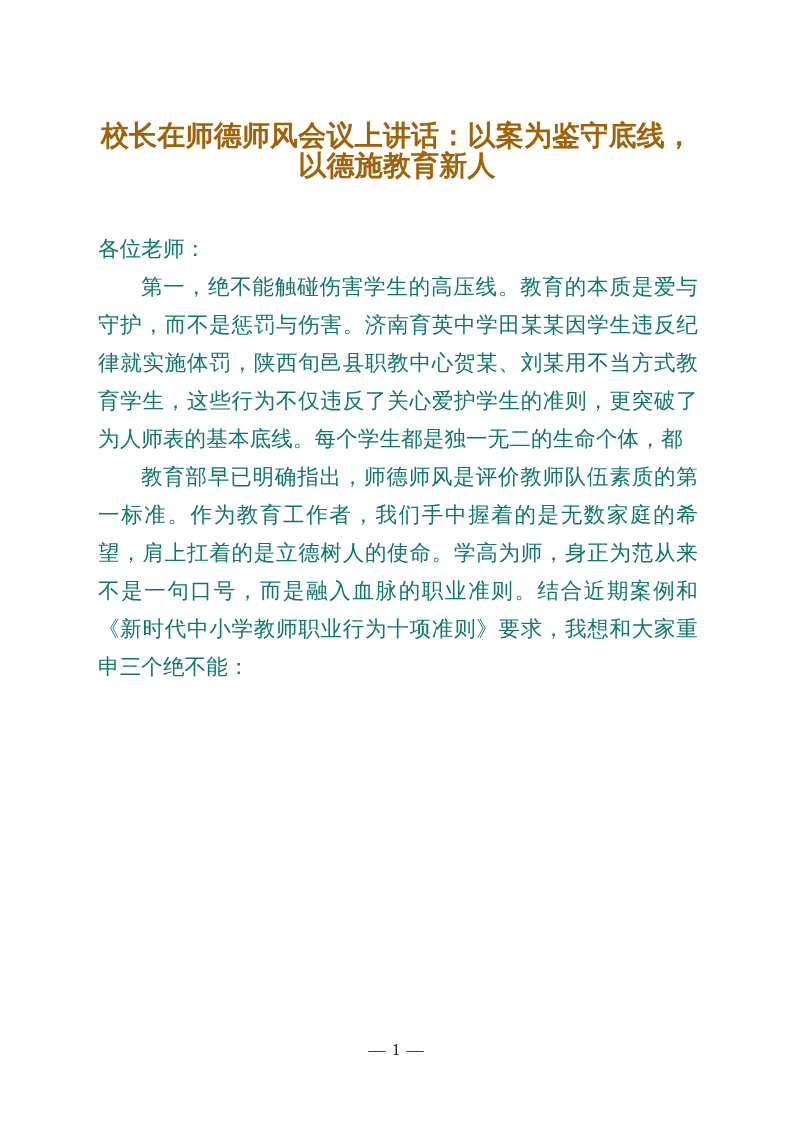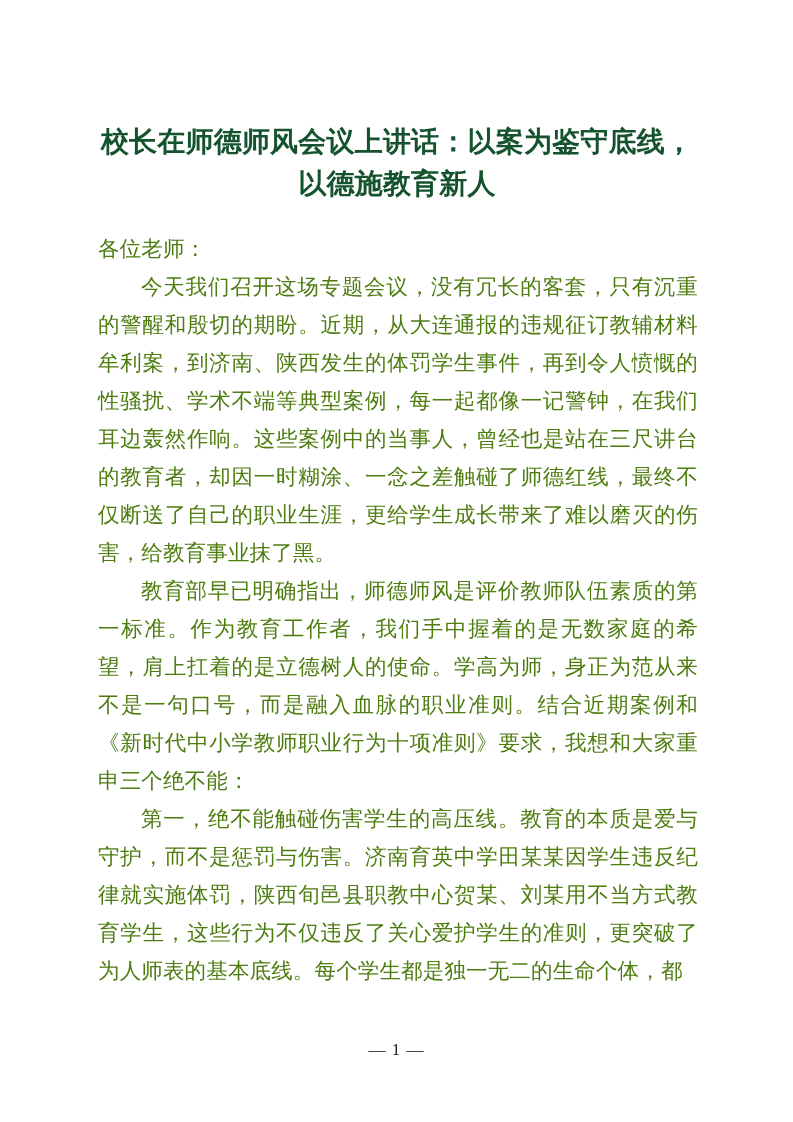--- a/index.html
+++ b/index.html
@@ -25,44 +25,44 @@
   
   .doc-title {
     position: absolute;
     left: 96px;
     top: 102px;
     width: 602px;
     text-align: center;
     font-family: "DejaVu Sans", "Liberation Sans", sans-serif;
     font-weight: bold;
     font-size: 28px;
-    line-height: 42px;
+    line-height: 30px;
     letter-spacing: 0.2px;
-    color: #14532d;
+    color: #a16207;
     word-break: break-all;
   }
 
   
   .body-block {
     position: absolute;
     left: 98px;
     top: 230px;
     width: 600px;
   }
   p.para {
     margin: 0;
     padding: 0;
     font-family: "Liberation Serif", "DejaVu Serif", serif;
     font-size: 21.5px;
     line-height: 38px;
     text-align: justify;
     text-justify: inter-character;
     text-indent: 43px;
     word-break: break-all;
-    color: #4d7c0f;
+    color: #0f766e;
     letter-spacing: 0.15px;
   }
   p.para.no-indent {
     text-indent: 0;
   }
   p.para:last-child {
     text-align: justify;
   }
 
   
@@ -84,23 +84,22 @@
 
 <div class="page">
 
   <h1 class="doc-title">校长在师德师风会议上讲话：以案为鉴守底线，以德施教育新人</h1>
 
   <div class="body-block">
 
     <p class="para no-indent">各位老师：</p>
 
 
-    <p class="para">今天我们召开这场专题会议，没有冗长的客套，只有沉重的警醒和殷切的期盼。近期，从大连通报的违规征订教辅材料牟利案，到济南、陕西发生的体罚学生事件，再到令人愤慨的性骚扰、学术不端等典型案例，每一起都像一记警钟，在我们耳边轰然作响。这些案例中的当事人，曾经也是站在三尺讲台的教育者，却因一时糊涂、一念之差触碰了师德红线，最终不仅断送了自己的职业生涯，更给学生成长带来了难以磨灭的伤害，给教育事业抹了黑。</p>
+
+    <p class="para">第一，绝不能触碰伤害学生的高压线。教育的本质是爱与守护，而不是惩罚与伤害。济南育英中学田某某因学生违反纪律就实施体罚，陕西旬邑县职教中心贺某、刘某用不当方式教育学生，这些行为不仅违反了关心爱护学生的准则，更突破了为人师表的基本底线。每个学生都是独一无二的生命个体，都</p>
 
     <p class="para">教育部早已明确指出，师德师风是评价教师队伍素质的第一标准。作为教育工作者，我们手中握着的是无数家庭的希望，肩上扛着的是立德树人的使命。学高为师，身正为范从来不是一句口号，而是融入血脉的职业准则。结合近期案例和《新时代中小学教师职业行为十项准则》要求，我想和大家重申三个绝不能：</p>
-
-    <p class="para">第一，绝不能触碰伤害学生的高压线。教育的本质是爱与守护，而不是惩罚与伤害。济南育英中学田某某因学生违反纪律就实施体罚，陕西旬邑县职教中心贺某、刘某用不当方式教育学生，这些行为不仅违反了关心爱护学生的准则，更突破了为人师表的基本底线。每个学生都是独一无二的生命个体，都</p>
 
   </div>
 
   <div class="page-footer">— 1 —</div>
 
 </div>
 
 </body></html>

